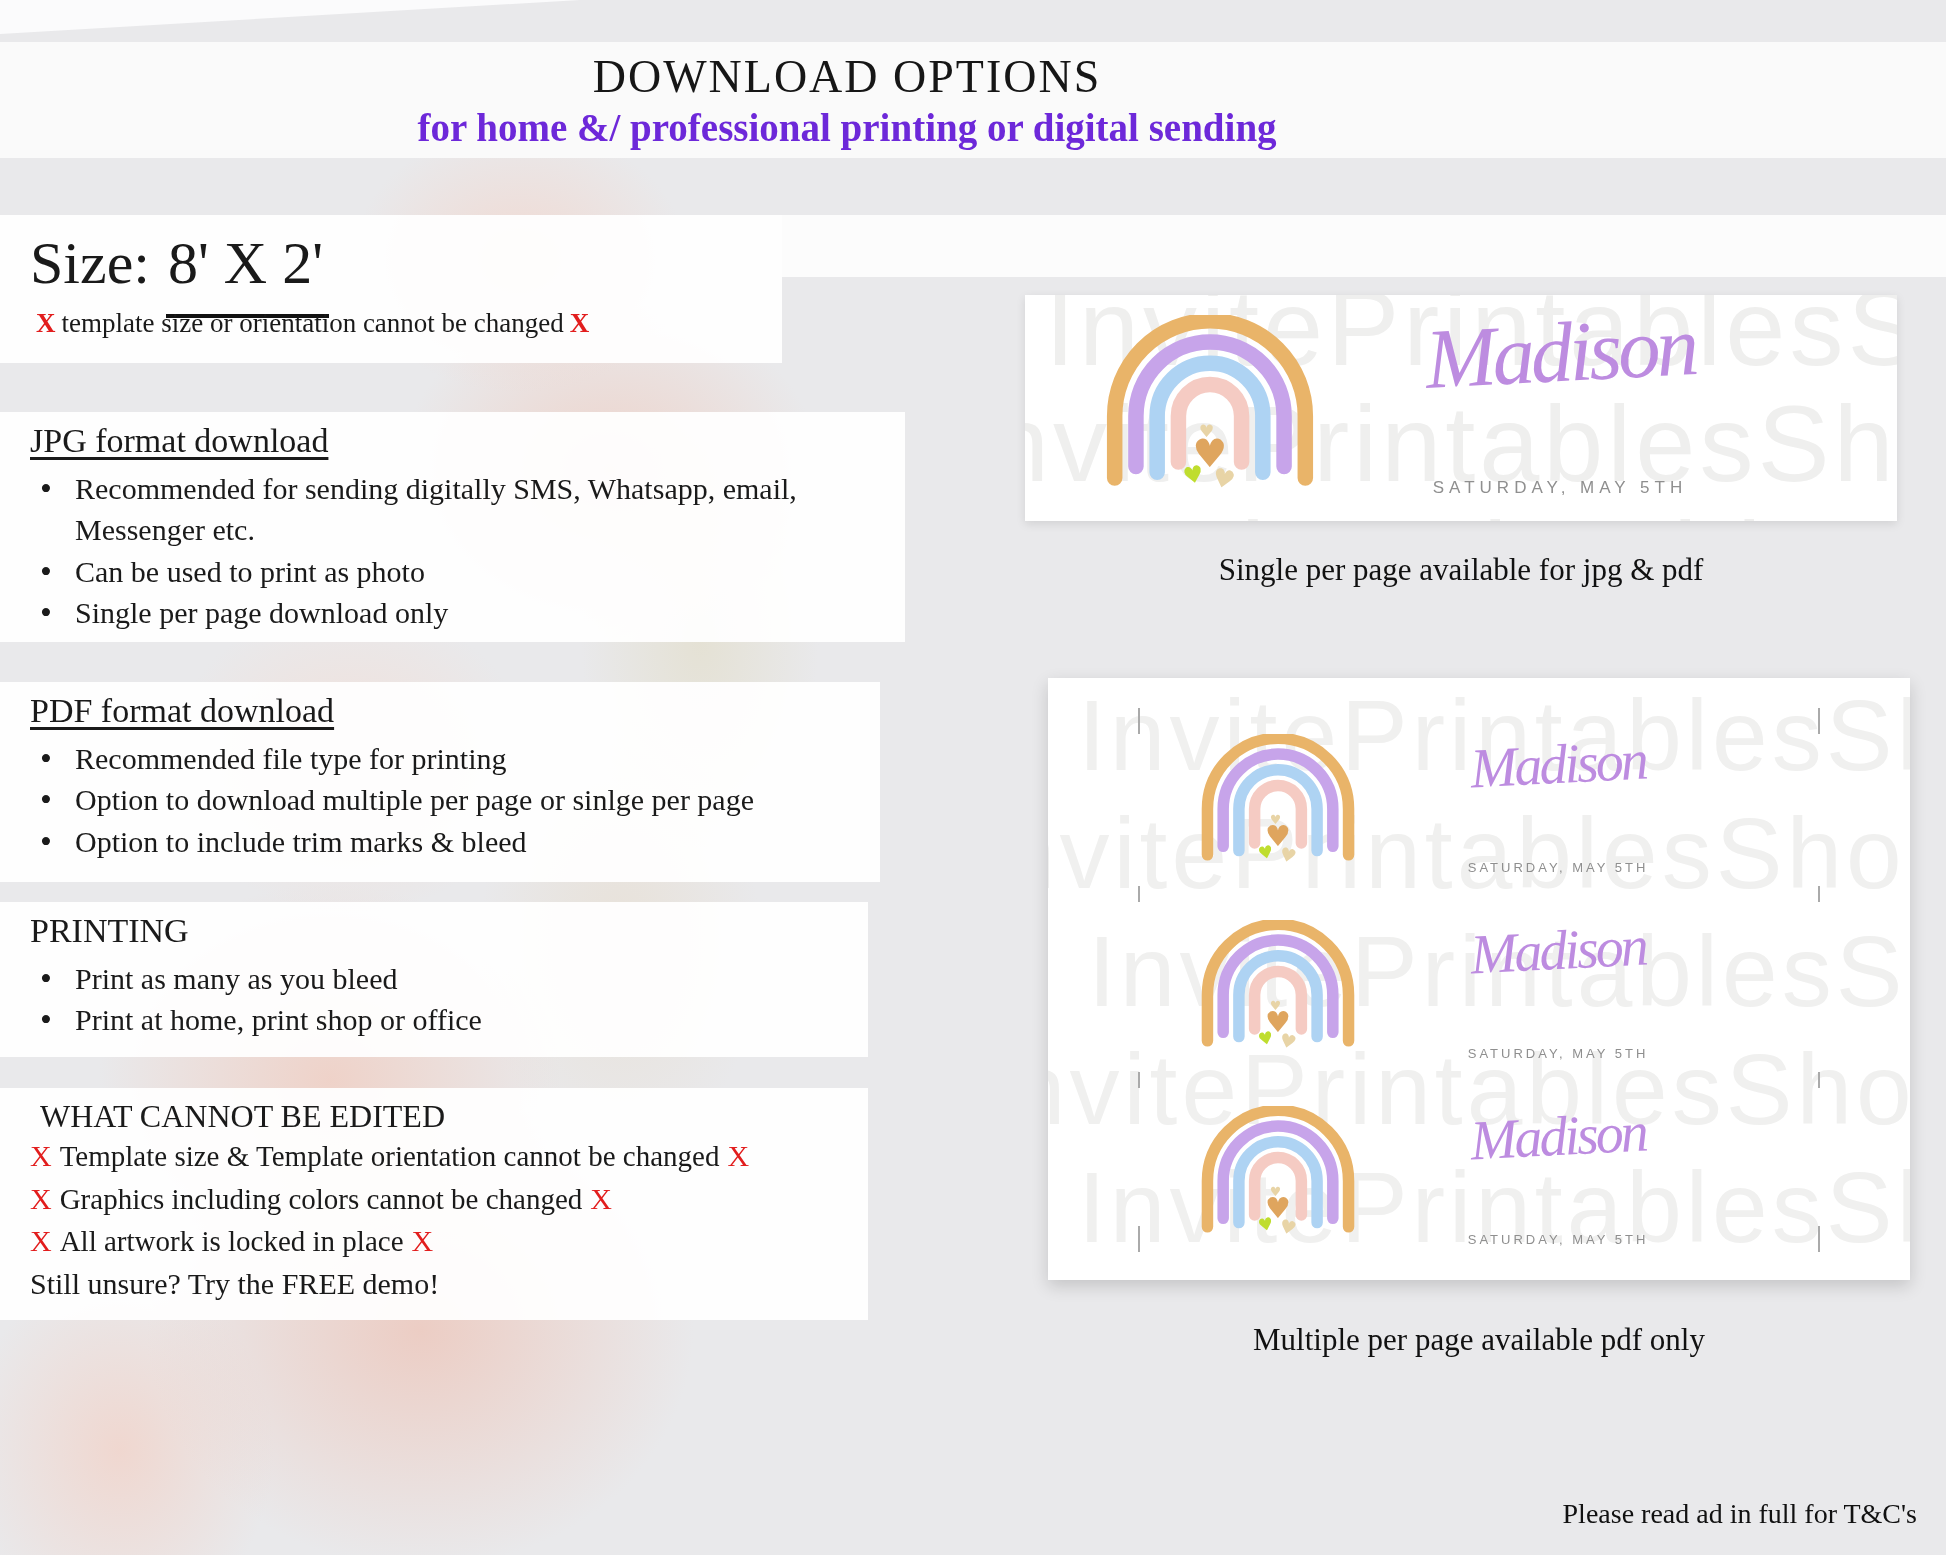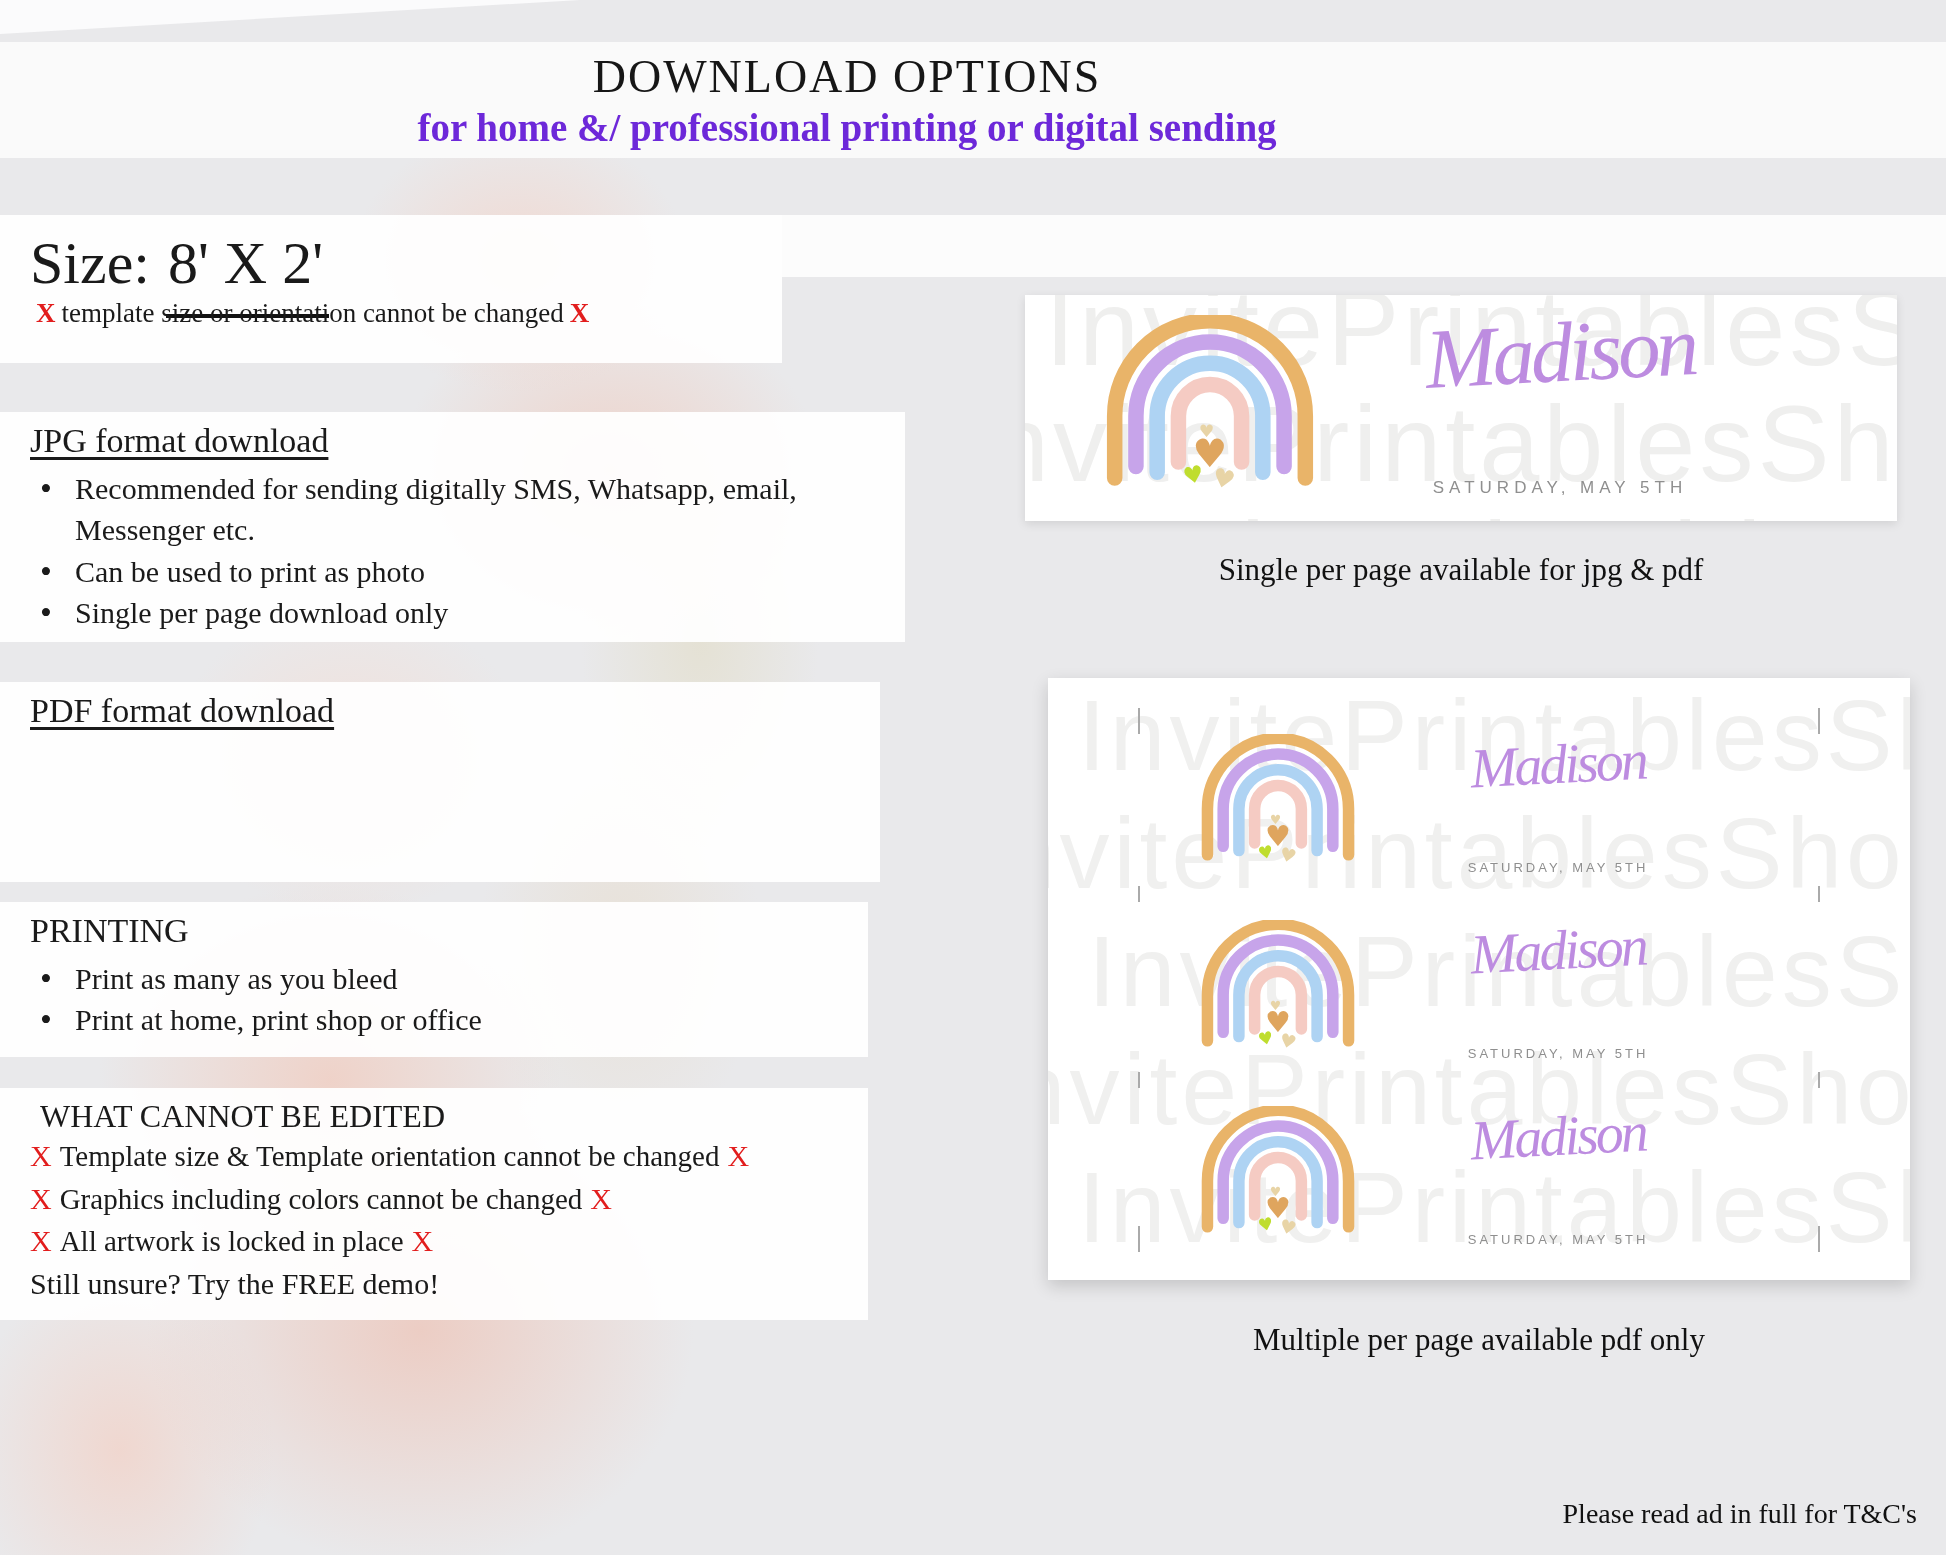--- a/index.html
+++ b/index.html
@@ -35,21 +35,21 @@
   ul.bullets { list-style:none; margin-top:8px; }
   ul.bullets li { position:relative; font-size:30px; line-height:1.38; padding-left:45px; }
   ul.bullets li::before { content:"•"; position:absolute; left:10px; top:-2px; font-size:34px; }
   .nowrap { white-space:nowrap; }
 
   .size-band { left:0; top:215px; width:782px; height:148px; padding:14px 0 0 30px; }
   .band-right-top { left:782px; top:215px; width:1164px; height:62px; background:rgba(255,255,255,0.85); position:absolute; }
   .size-line { font-size:60px; }
   .size-label { margin-right:16px; }
   .size-value { border-bottom:4px solid #111; padding:0 6px 18px 2px; }
-  .size-warning { font-size:27px; }
+  .size-warning { font-size:27px; margin-top:10px; }
   .red-x { color:#e21d1d; font-weight:bold; }
   .size-warning .red-x { margin:0 6px; }
 
   .jpg-band { left:0; top:412px; width:905px; height:230px; padding:10px 0 0 30px; }
   .pdf-band { left:0; top:682px; width:880px; height:200px; padding:10px 0 0 30px; }
   .printing-band { left:0; top:902px; width:868px; height:155px; padding:10px 0 0 30px; }
   .cannot-band { left:0; top:1088px; width:868px; height:232px; padding:10px 0 0 30px; }
   .cannot-band .section-title { padding-left:10px; font-size:32px; }
   .x-line { font-size:29px; line-height:1.42; }
   .x-line .red-x { font-weight:normal; font-size:30px; }
@@ -134,20 +134,25 @@
     <div class="section-title underlined">JPG format download</div>
     <ul class="bullets">
       <li>Recommended for sending digitally SMS, Whatsapp, email, Messenger etc.</li>
       <li>Can be used to print as photo</li>
       <li>Single per page download only</li>
     </ul>
   </div>
 
   <div class="band pdf-band">
     <div class="section-title underlined">PDF format download</div>
+    <ul class="bullets">
+      <li class="nowrap">Recommended file type for printing</li>
+      <li class="nowrap">Option to download multiple per page or sinlge per page</li>
+      <li class="nowrap">Option to include trim marks &amp; bleed</li>
+    </ul>
   </div>
 
   <div class="band printing-band">
     <div class="section-title">PRINTING</div>
     <ul class="bullets">
       <li class="nowrap">Print as many as you bleed</li>
       <li class="nowrap">Print at home, print shop or office</li>
     </ul>
   </div>
 

